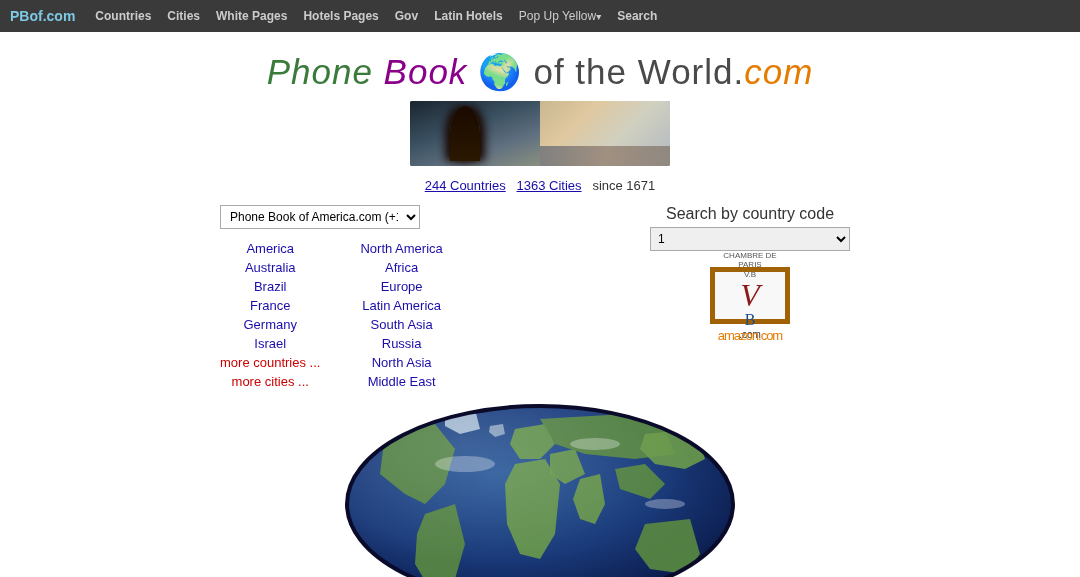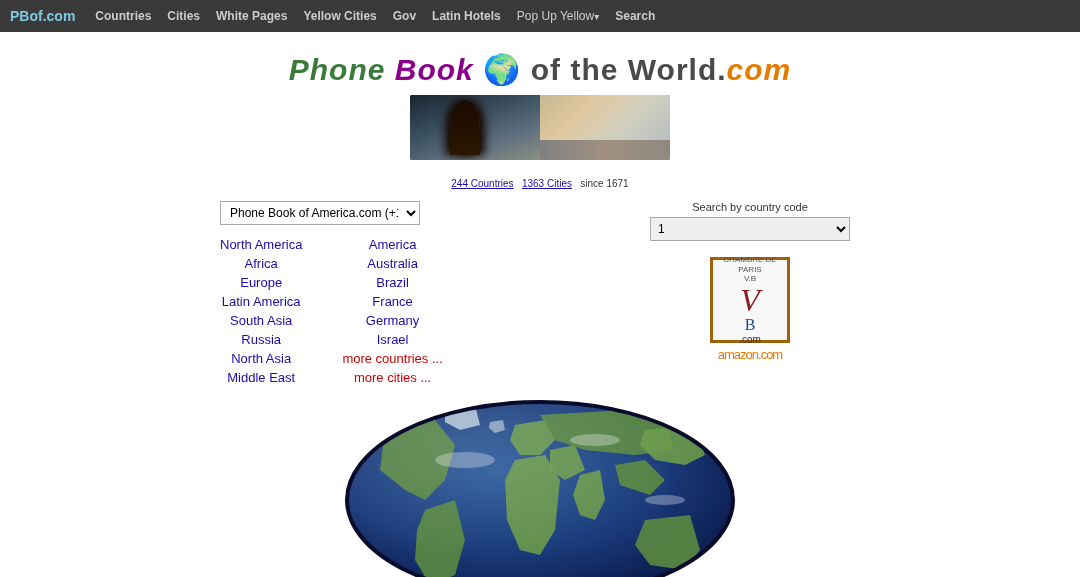--- a/index.html
+++ b/index.html
@@ -43,22 +43,22 @@
     
     main {
       max-width: 800px;
       margin: 0 auto;
       text-align: center;
       padding: 10px 20px 20px;
     }
 
     
     .site-title {
-      font-size: 30px;
-      font-weight: bold;
+      font-size: 35px;
+      font-weight: normal;
       margin: 10px 0 8px;
       letter-spacing: 1px;
     }
 
     
     .header-image-container {
       display: flex;
       justify-content: center;
       margin: 5px 0;
     }
@@ -94,22 +94,22 @@
     }
     .header-image-right::before {
       content: '';
       position: absolute;
       bottom: 0; left: 0; right: 0; height: 20px;
       background: linear-gradient(to right, #808080, #a09080, #908880);
     }
 
     
     .stats {
-      font-size: 10px;
-      margin: 18px 0 12px;
+      font-size: 13px;
+      margin: 12px 0 12px;
     }
     .stats a {
       color: #1a0dab;
       text-decoration: underline;
       cursor: pointer;
     }
     .stats span { color: #333; }
 
     
     .region-dropdown {
@@ -144,22 +144,22 @@
 
     
     .ad-box {
       display: flex;
       flex-direction: column;
       align-items: center;
       gap: 4px;
     }
     .vb-logo {
       width: 80px;
-      height: 86px;
-      border: 3px solid #a16207;
+      height: 57px;
+      border: 5px solid #a16207;
       display: flex;
       flex-direction: column;
       justify-content: center;
       background: #f8f8f8;
     }
     .vb-logo-top {
       font-size: 8px;
       color: #555;
       text-align: center;
       line-height: 1.2;
@@ -182,21 +182,21 @@
       font-weight: normal;
       letter-spacing: -1px;
     }
     .amazon-logo span { color: #e47c00; }
 
     
     .country-code-box {
       text-align: left;
     }
     .country-code-box label {
-      font-size: 11px;
+      font-size: 16px;
       display: block;
       margin-bottom: 4px;
       text-align: center;
     }
     .country-code-box select {
       width: 200px;
       padding: 3px 5px;
       font-size: 12px;
       border: 1px solid #aaa;
     }
@@ -237,21 +237,21 @@
     }
   </style>
 </head>
 <body>
 
 <nav>
   <a class="nav-brand">PBof.com</a>
   <a class="nav-link">Countries</a>
   <a class="nav-link">Cities</a>
   <a class="nav-link">White Pages</a>
-  <a class="nav-link">Yellow Cities</a>
+  <a class="nav-link">Hotels Pages</a>
   <a class="nav-link">Gov</a>
   <a class="nav-link">Latin Hotels</a>
   <span class="nav-dropdown">Pop Up Yellow</span>
   <a class="nav-link">Search</a>
 </nav>
 
 <main>
 
   <div class="site-title">
     <span class="title-phone">Ph</span><span class="title-phone">one </span><span class="title-book">B</span><span class="title-book">ook </span><span class="globe-icon">🌍</span><span class="title-of"> of </span><span class="title-the">the </span><span class="title-world">W</span><span class="title-world">orld</span><span class="title-dot">.</span><span class="title-com-accent">com</span>
@@ -276,39 +276,39 @@
 
     <div>
 
       <div class="region-dropdown" style="margin-bottom:12px;">
         <select>
           <option>Phone Book of America.com (+1)</option>
         </select>
       </div>
 
       <div class="regions-col">
+        <div class="region-list">
+          <a>America</a>
+          <a>Australia</a>
+          <a>Brazil</a>
+          <a>France</a>
+          <a>Germany</a>
+          <a>Israel</a>
+          <a class="red">more countries ...</a>
+          <a class="red">more cities ...</a>
+        </div>
         <div class="region-list">
           <a>North America</a>
           <a>Africa</a>
           <a>Europe</a>
           <a>Latin America</a>
           <a>South Asia</a>
           <a>Russia</a>
           <a>North Asia</a>
           <a>Middle East</a>
-        </div>
-        <div class="region-list">
-          <a>America</a>
-          <a>Australia</a>
-          <a>Brazil</a>
-          <a>France</a>
-          <a>Germany</a>
-          <a>Israel</a>
-          <a class="red">more countries ...</a>
-          <a class="red">more cities ...</a>
         </div>
       </div>
     </div>
 
     <div class="right-panel">
       <div class="country-code-box">
         <label>Search by country code</label>
         <select style="width:200px; padding:3px; font-size:12px; border:1px solid #aaa;">
           <option>1</option>
         </select>

